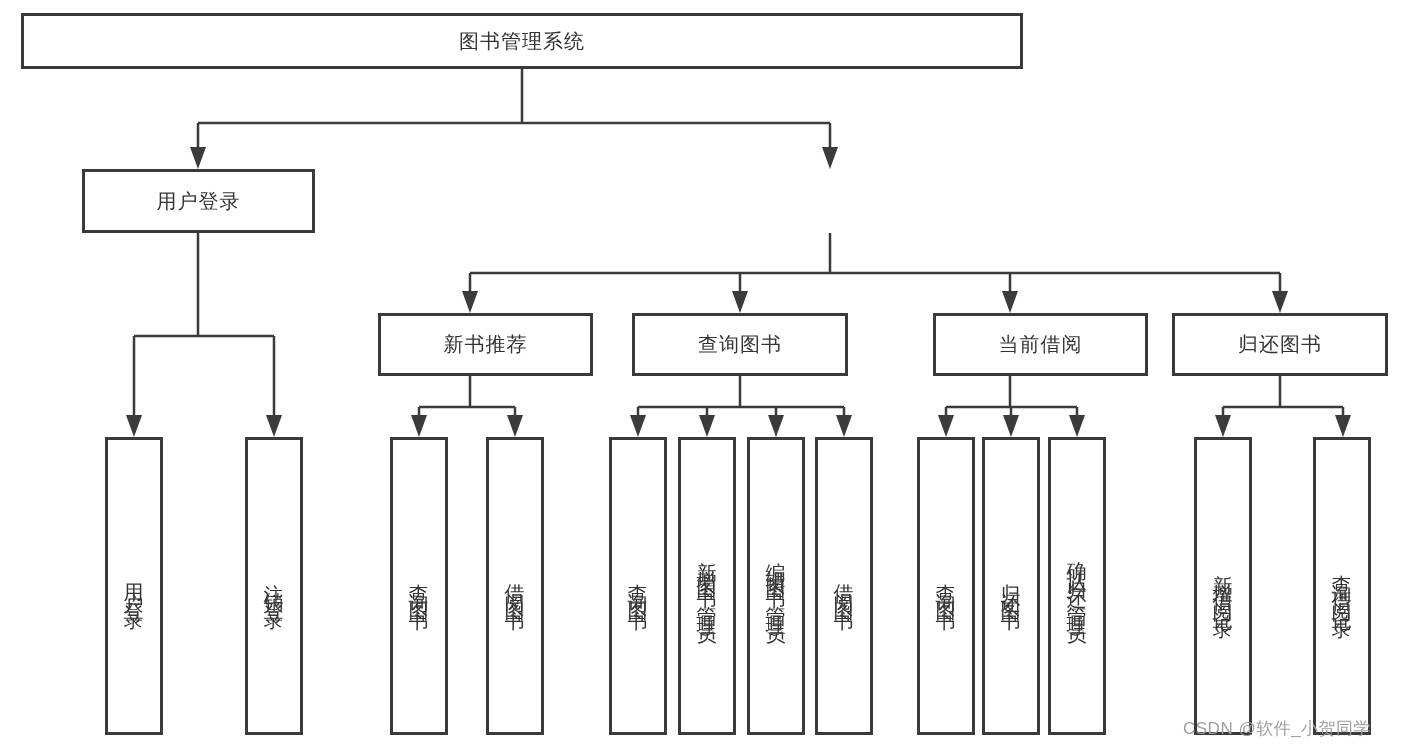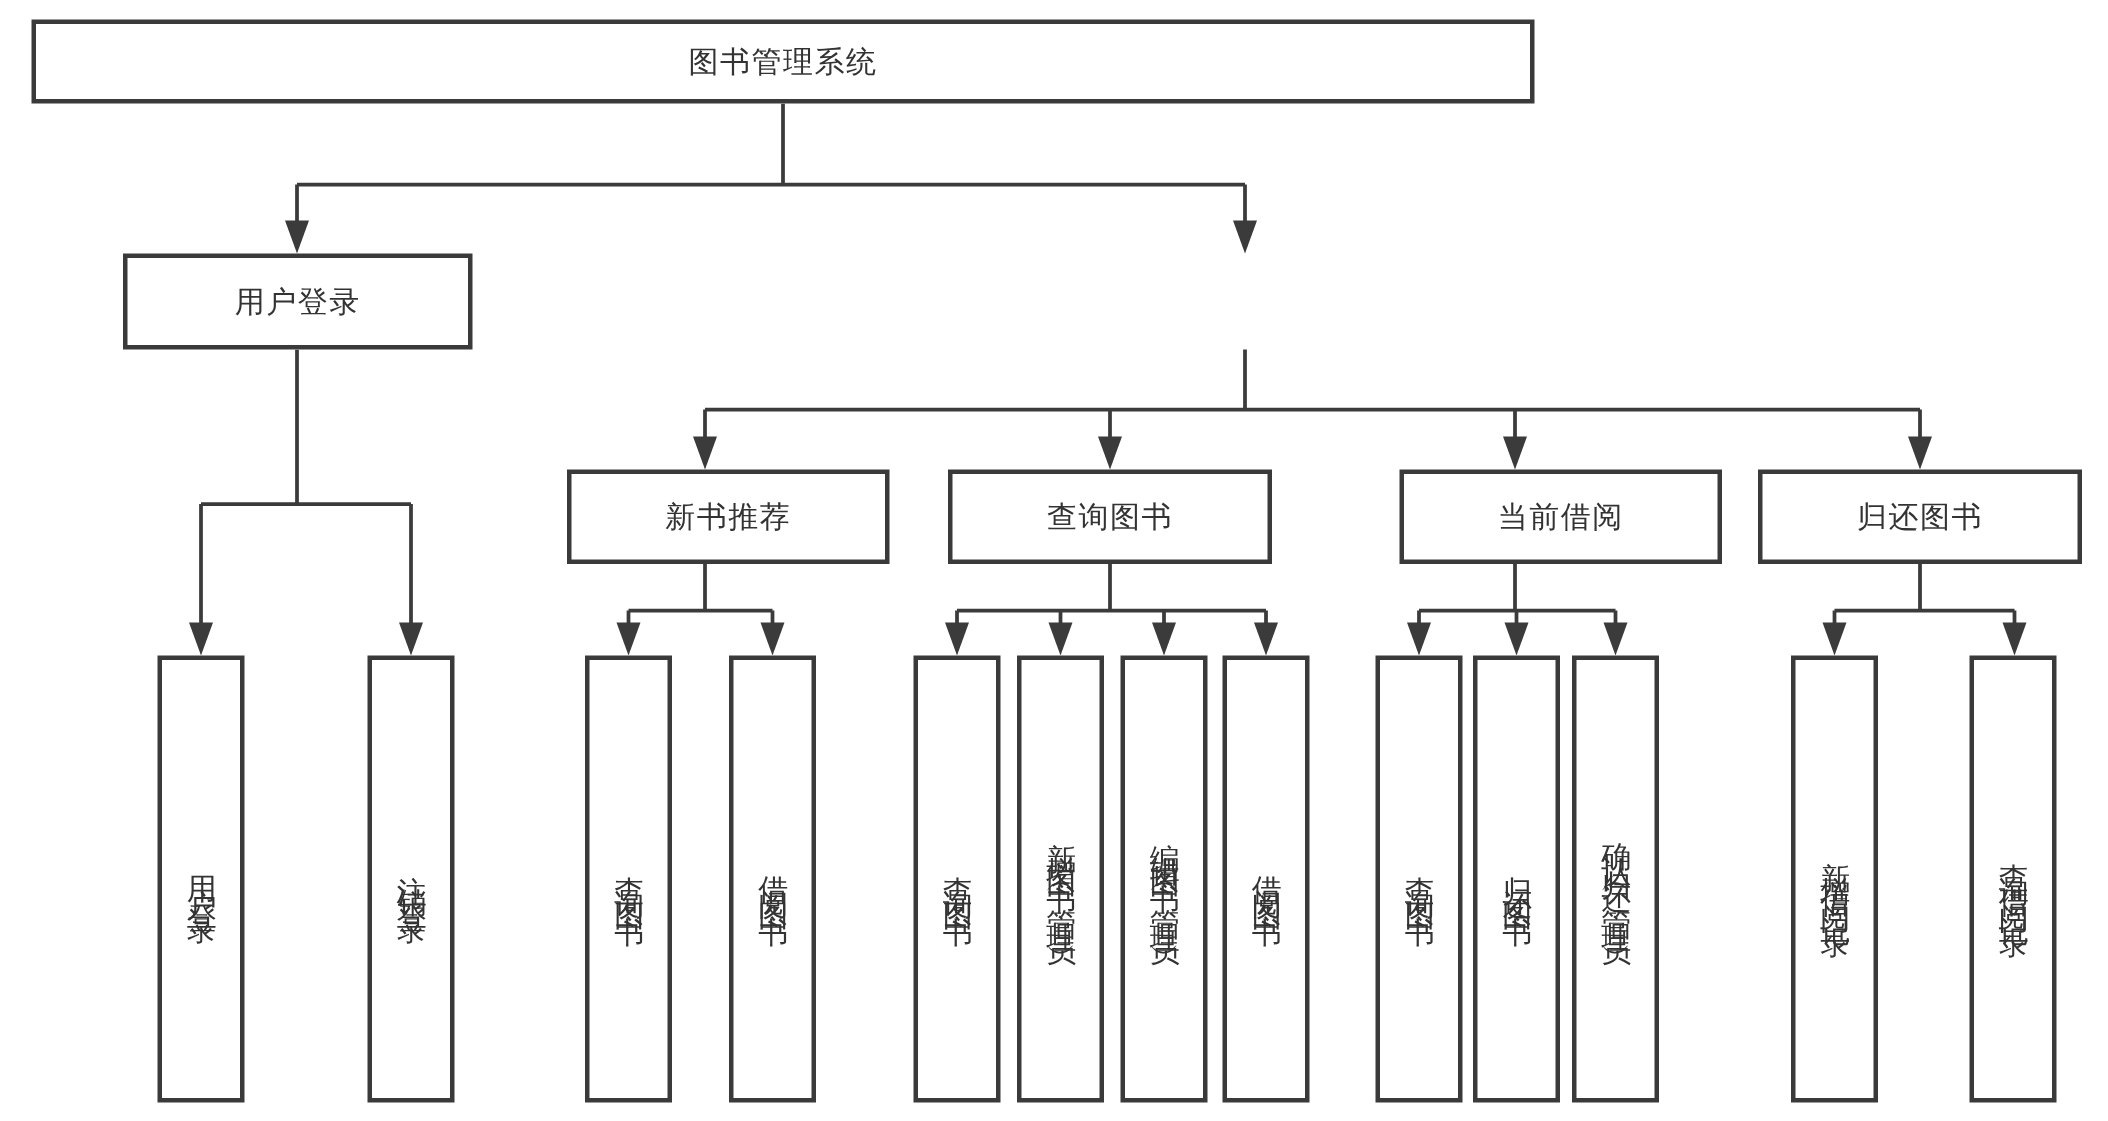--- a/index.html
+++ b/index.html
@@ -110,13 +110,14 @@
   <div class="node v" style="left:747px; top:437px; width:58px; height:298px;">编辑图书（管理员）</div>
   <div class="node v" style="left:815px; top:437px; width:58px; height:298px;">借阅图书</div>
 
   <div class="node v" style="left:917px; top:437px; width:58px; height:298px;">查询图书</div>
   <div class="node v" style="left:982px; top:437px; width:58px; height:298px;">归还图书</div>
   <div class="node v" style="left:1048px; top:437px; width:58px; height:298px;">确认归还（管理员）</div>
 
   <div class="node v" style="left:1194px; top:437px; width:58px; height:298px;">新增借阅记录</div>
   <div class="node v" style="left:1313px; top:437px; width:58px; height:298px;">查询借阅记录</div>
 
+  <div class="watermark">CSDN @软件_小贺同学</div>
 </div>
 
 </body></html>

